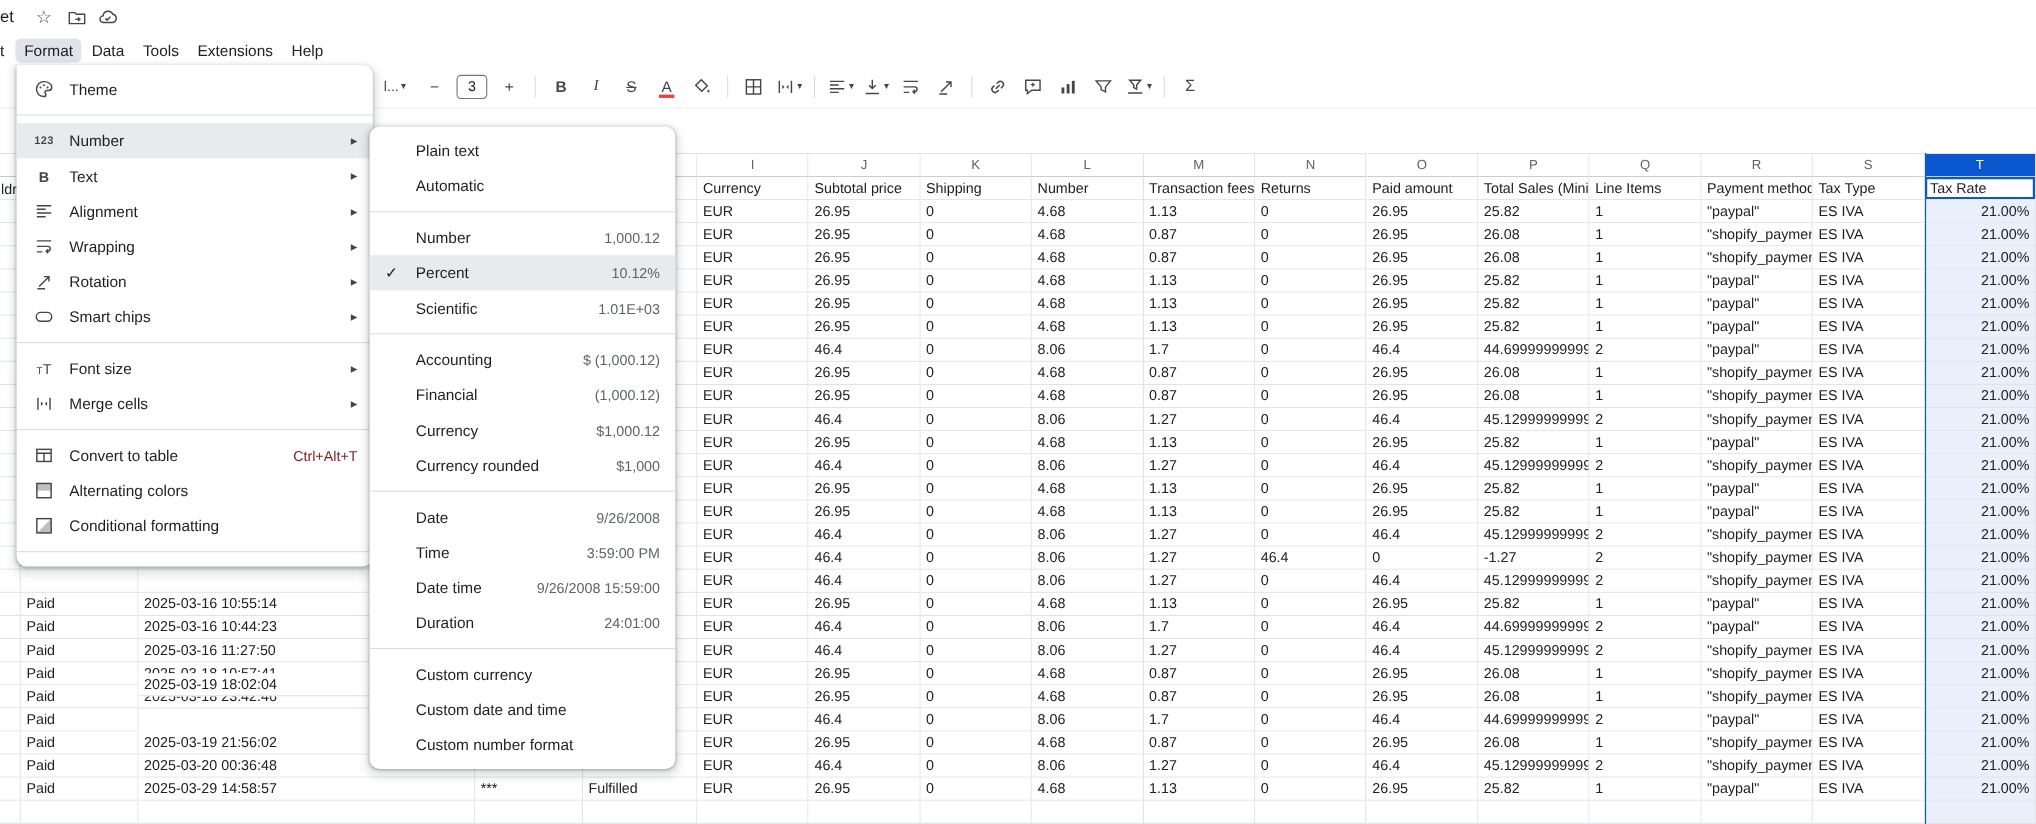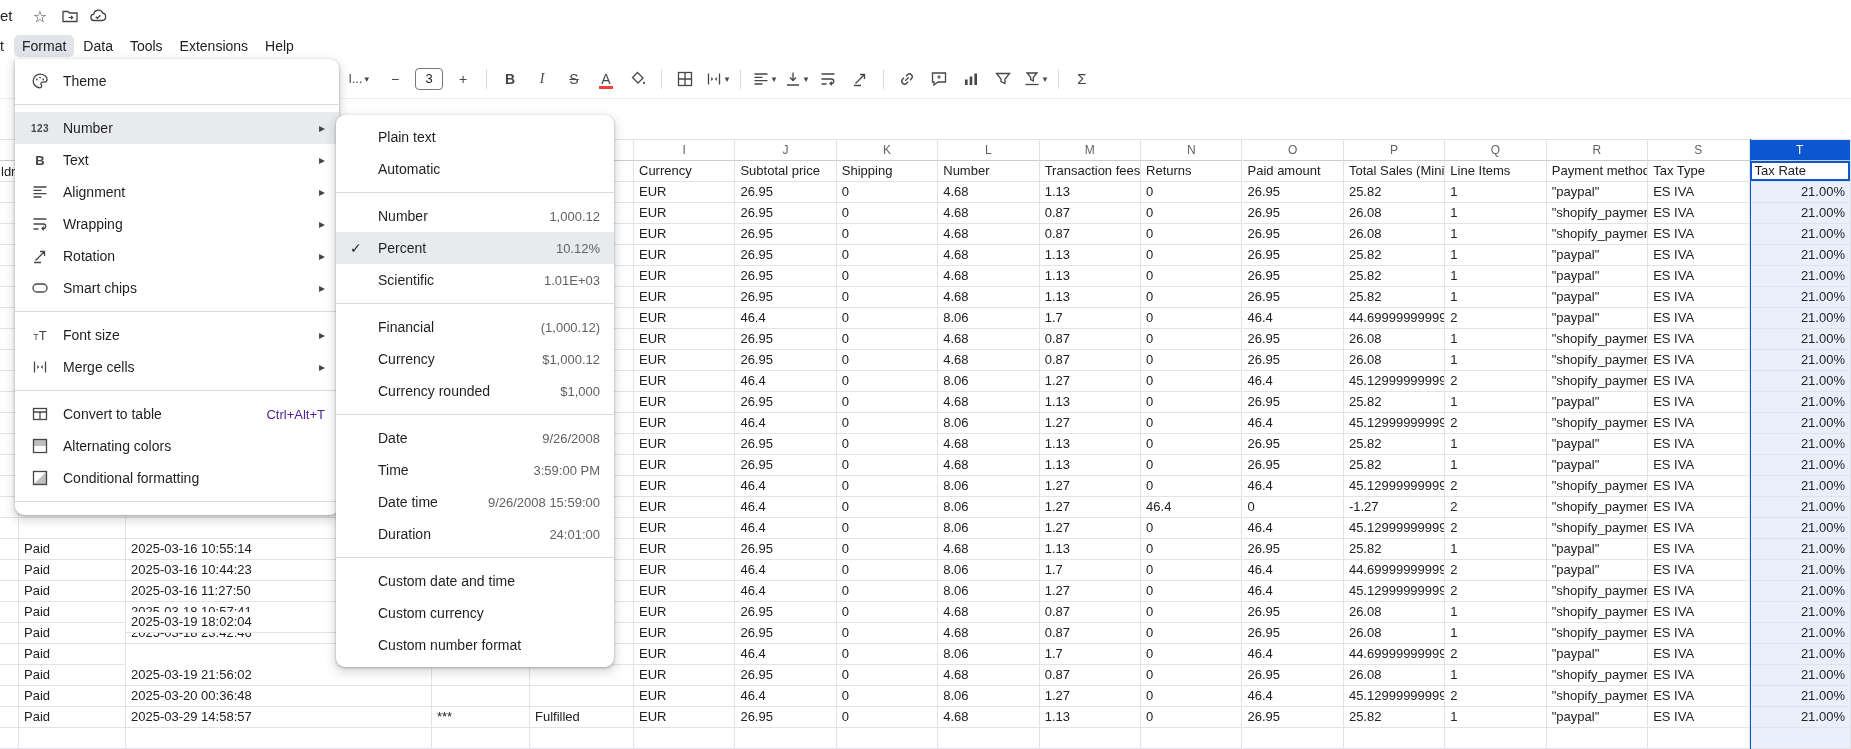--- a/index.html
+++ b/index.html
@@ -41,21 +41,21 @@
   
   .menu-panel{position:absolute;background:#fff;border-radius:9px;padding:6px 0;
     box-shadow:0 1px 3px rgba(0,0,0,.3),0 4px 8px 3px rgba(60,64,67,.15)}
   #format-menu{left:15px;top:59px;width:324px;border-top-left-radius:2px;z-index:20}
   #number-menu{left:336px;top:115px;width:278px;z-index:21}
   .menu-item{display:flex;align-items:center;height:32px;padding:0 14px;font-size:14px;color:#1f1f1f;cursor:pointer;box-sizing:border-box}
   .menu-item.hl{background:#e8eaed}
   .mi-icon{width:22px;margin-right:12px;display:flex;justify-content:center;align-items:center;color:#444746}
   .mi-icon svg{width:18px;height:18px}
   .mi-label{flex:1;white-space:nowrap;overflow:hidden}
-  .mi-shortcut{color:#4c1d95;font-size:13px;margin-left:12px}
+  .mi-shortcut{color:#7f1d1d;font-size:13px;margin-left:12px}
   .mi-arrow{color:#444746;font-size:12px;margin-left:12px}
   .mi-check{width:24px;margin-right:4px;font-size:14px;color:#1f1f1f;display:flex;align-items:center}
   .mi-example{color:#5f6368;font-size:13px;margin-left:24px}
   .menu-divider{height:1px;background:#dadce0;margin:7px 0}
 </style>
 </head>
 <body>
 
 <div id="sheet">
   <span class="frag">ldr</span>
@@ -811,20 +811,25 @@
         <span class="mi-example">10.12%</span>
       </div>
       <div class="menu-item">
         <span class="mi-check"></span>
         <span class="mi-label">Scientific</span>
         <span class="mi-example">1.01E+03</span>
       </div>
       <div class="menu-divider"></div>
       <div class="menu-item">
         <span class="mi-check"></span>
+        <span class="mi-label">Accounting</span>
+        <span class="mi-example">$ (1,000.12)</span>
+      </div>
+      <div class="menu-item">
+        <span class="mi-check"></span>
         <span class="mi-label">Financial</span>
         <span class="mi-example">(1,000.12)</span>
       </div>
       <div class="menu-item">
         <span class="mi-check"></span>
         <span class="mi-label">Currency</span>
         <span class="mi-example">$1,000.12</span>
       </div>
       <div class="menu-item">
         <span class="mi-check"></span>
@@ -848,24 +853,24 @@
         <span class="mi-example">9/26/2008 15:59:00</span>
       </div>
       <div class="menu-item">
         <span class="mi-check"></span>
         <span class="mi-label">Duration</span>
         <span class="mi-example">24:01:00</span>
       </div>
       <div class="menu-divider"></div>
       <div class="menu-item">
         <span class="mi-check"></span>
+        <span class="mi-label">Custom currency</span>
+      </div>
+      <div class="menu-item">
+        <span class="mi-check"></span>
         <span class="mi-label">Custom date and time</span>
-      </div>
-      <div class="menu-item">
-        <span class="mi-check"></span>
-        <span class="mi-label">Custom currency</span>
       </div>
       <div class="menu-item">
         <span class="mi-check"></span>
         <span class="mi-label">Custom number format</span>
       </div>
     </div>
 </div>
 
 </body></html>

